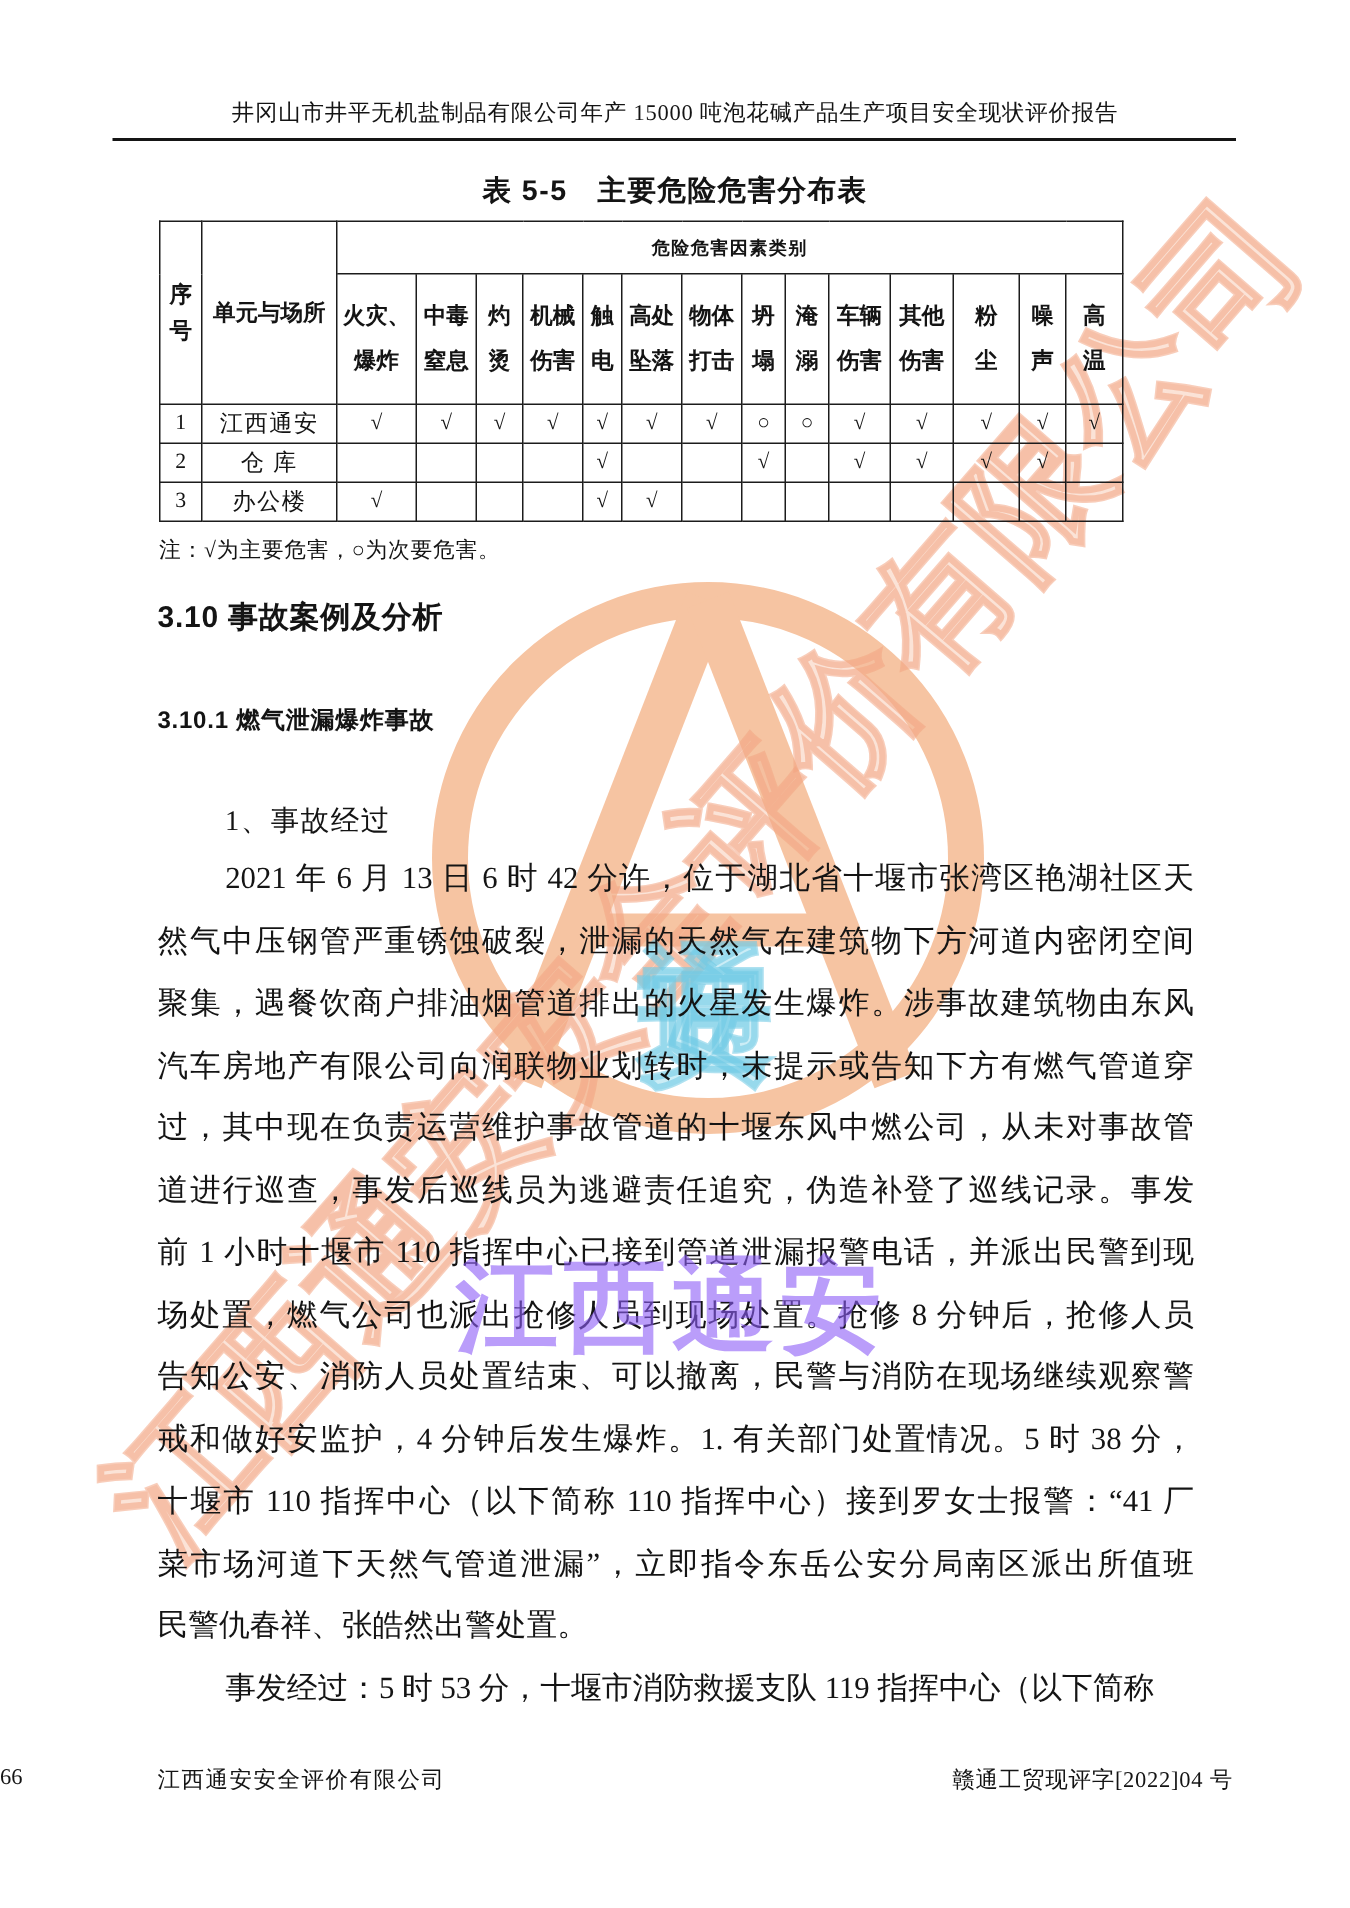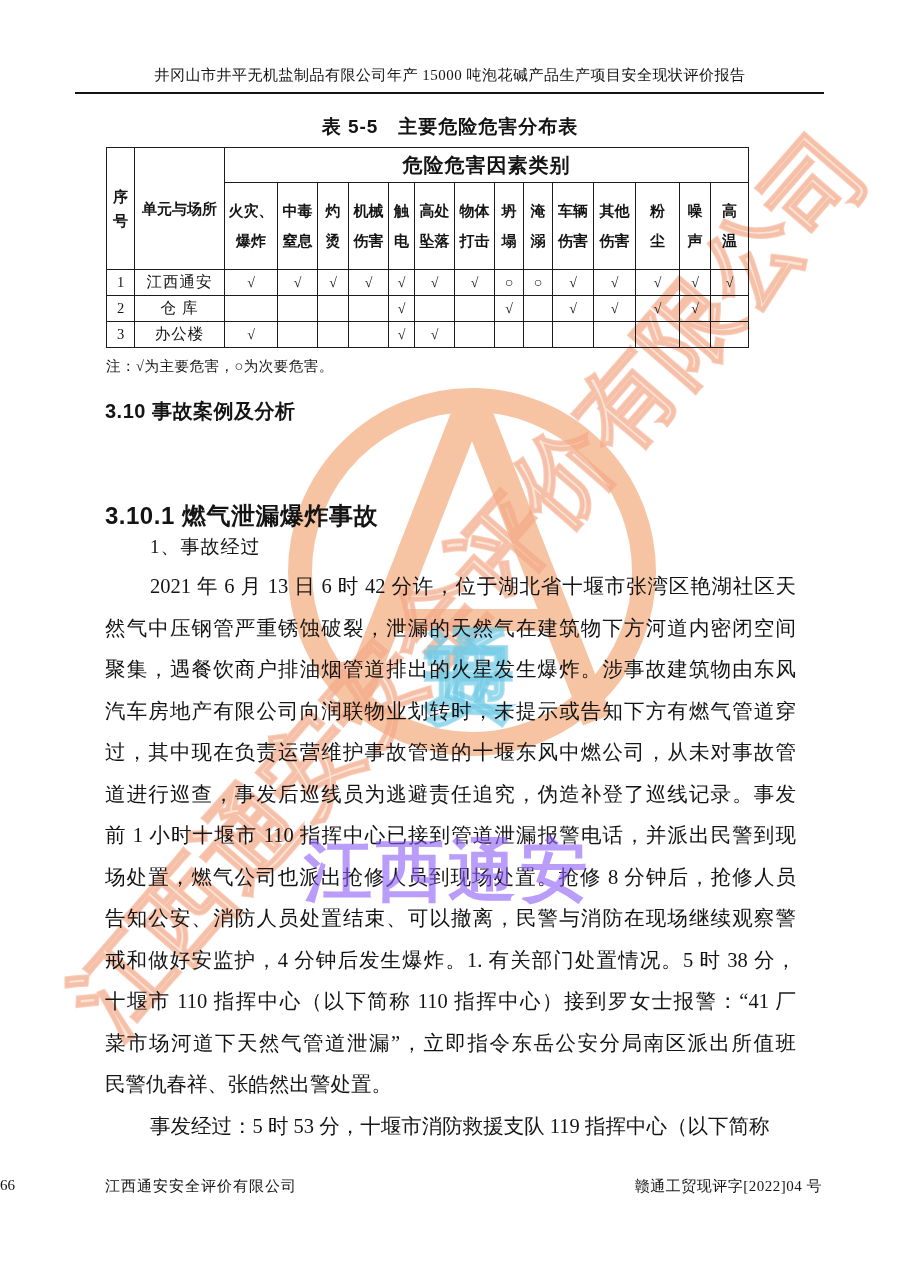--- a/index.html
+++ b/index.html
@@ -12,35 +12,35 @@
   
   .header-title{position:absolute;top:66px;left:0;right:0;text-align:center;font-size:15px;letter-spacing:.5px;}
   .header-rule{position:absolute;top:92px;left:75px;width:749px;height:2px;background:#151515;}
 
   
   .table-title{position:absolute;top:114px;left:0;right:0;text-align:center;font-size:19px;font-weight:bold;
                font-family:"Liberation Sans","DejaVu Sans",sans-serif;letter-spacing:1px;}
   table.hazard{position:absolute;top:147px;left:106px;width:643px;border-collapse:collapse;table-layout:fixed;}
   table.hazard th,table.hazard td{border:1.6px solid #1c1c1c;padding:0;text-align:center;vertical-align:middle;
                overflow:hidden;}
-  th.group{height:34px;font-size:20px;font-weight:bold;font-family:"Liberation Sans","DejaVu Sans",sans-serif;letter-spacing:1px;}
+  th.group{height:34px;font-size:12px;font-weight:bold;font-family:"Liberation Sans","DejaVu Sans",sans-serif;letter-spacing:1px;}
   th.corner{font-size:15px;font-weight:bold;font-family:"Liberation Sans","DejaVu Sans",sans-serif;white-space:pre-line;line-height:1.6;}
   th.cat{height:86px;font-size:15px;font-weight:bold;font-family:"Liberation Sans","DejaVu Sans",sans-serif;
          white-space:pre-line;line-height:2.0;}
   tr.datarow{height:26px;}
   td.no{font-size:14.5px;}
   td.place{font-size:15.5px;letter-spacing:1px;}
   td.mark{font-size:14px;}
   .table-note{position:absolute;top:357px;left:106px;font-size:14.5px;letter-spacing:.5px;}
 
   
   .h1{position:absolute;top:398px;left:105px;font-size:20px;font-weight:bold;
       font-family:"Liberation Sans","DejaVu Sans",sans-serif;letter-spacing:.5px;}
-  .h2{position:absolute;top:470px;left:105px;font-size:24px;font-weight:bold;
-      font-family:"Liberation Sans","DejaVu Sans",sans-serif;letter-spacing:.5px;margin-top:30px;}
+  .h2{position:absolute;top:470px;left:105px;font-size:16px;font-weight:bold;
+      font-family:"Liberation Sans","DejaVu Sans",sans-serif;letter-spacing:.5px;}
   .list-item{position:absolute;top:534px;left:150px;font-size:19px;letter-spacing:1px;}
   .bodytext{position:absolute;top:566px;left:105px;width:691px;font-size:20.5px;}
   .line{height:41.5px;line-height:41.5px;text-align:justify;text-align-last:justify;white-space:normal;}
   .line.first{text-indent:2.2em;}
   .line.noj{text-align-last:left;}
 
   
   .footer-left{position:absolute;top:1177px;left:105px;font-size:15px;letter-spacing:1px;}
   .footer-page{position:absolute;top:1177px;left:0;right:0;text-align:left;font-size:15px;}
   .footer-right{position:absolute;top:1177px;right:78px;font-size:15px;letter-spacing:.5px;}

